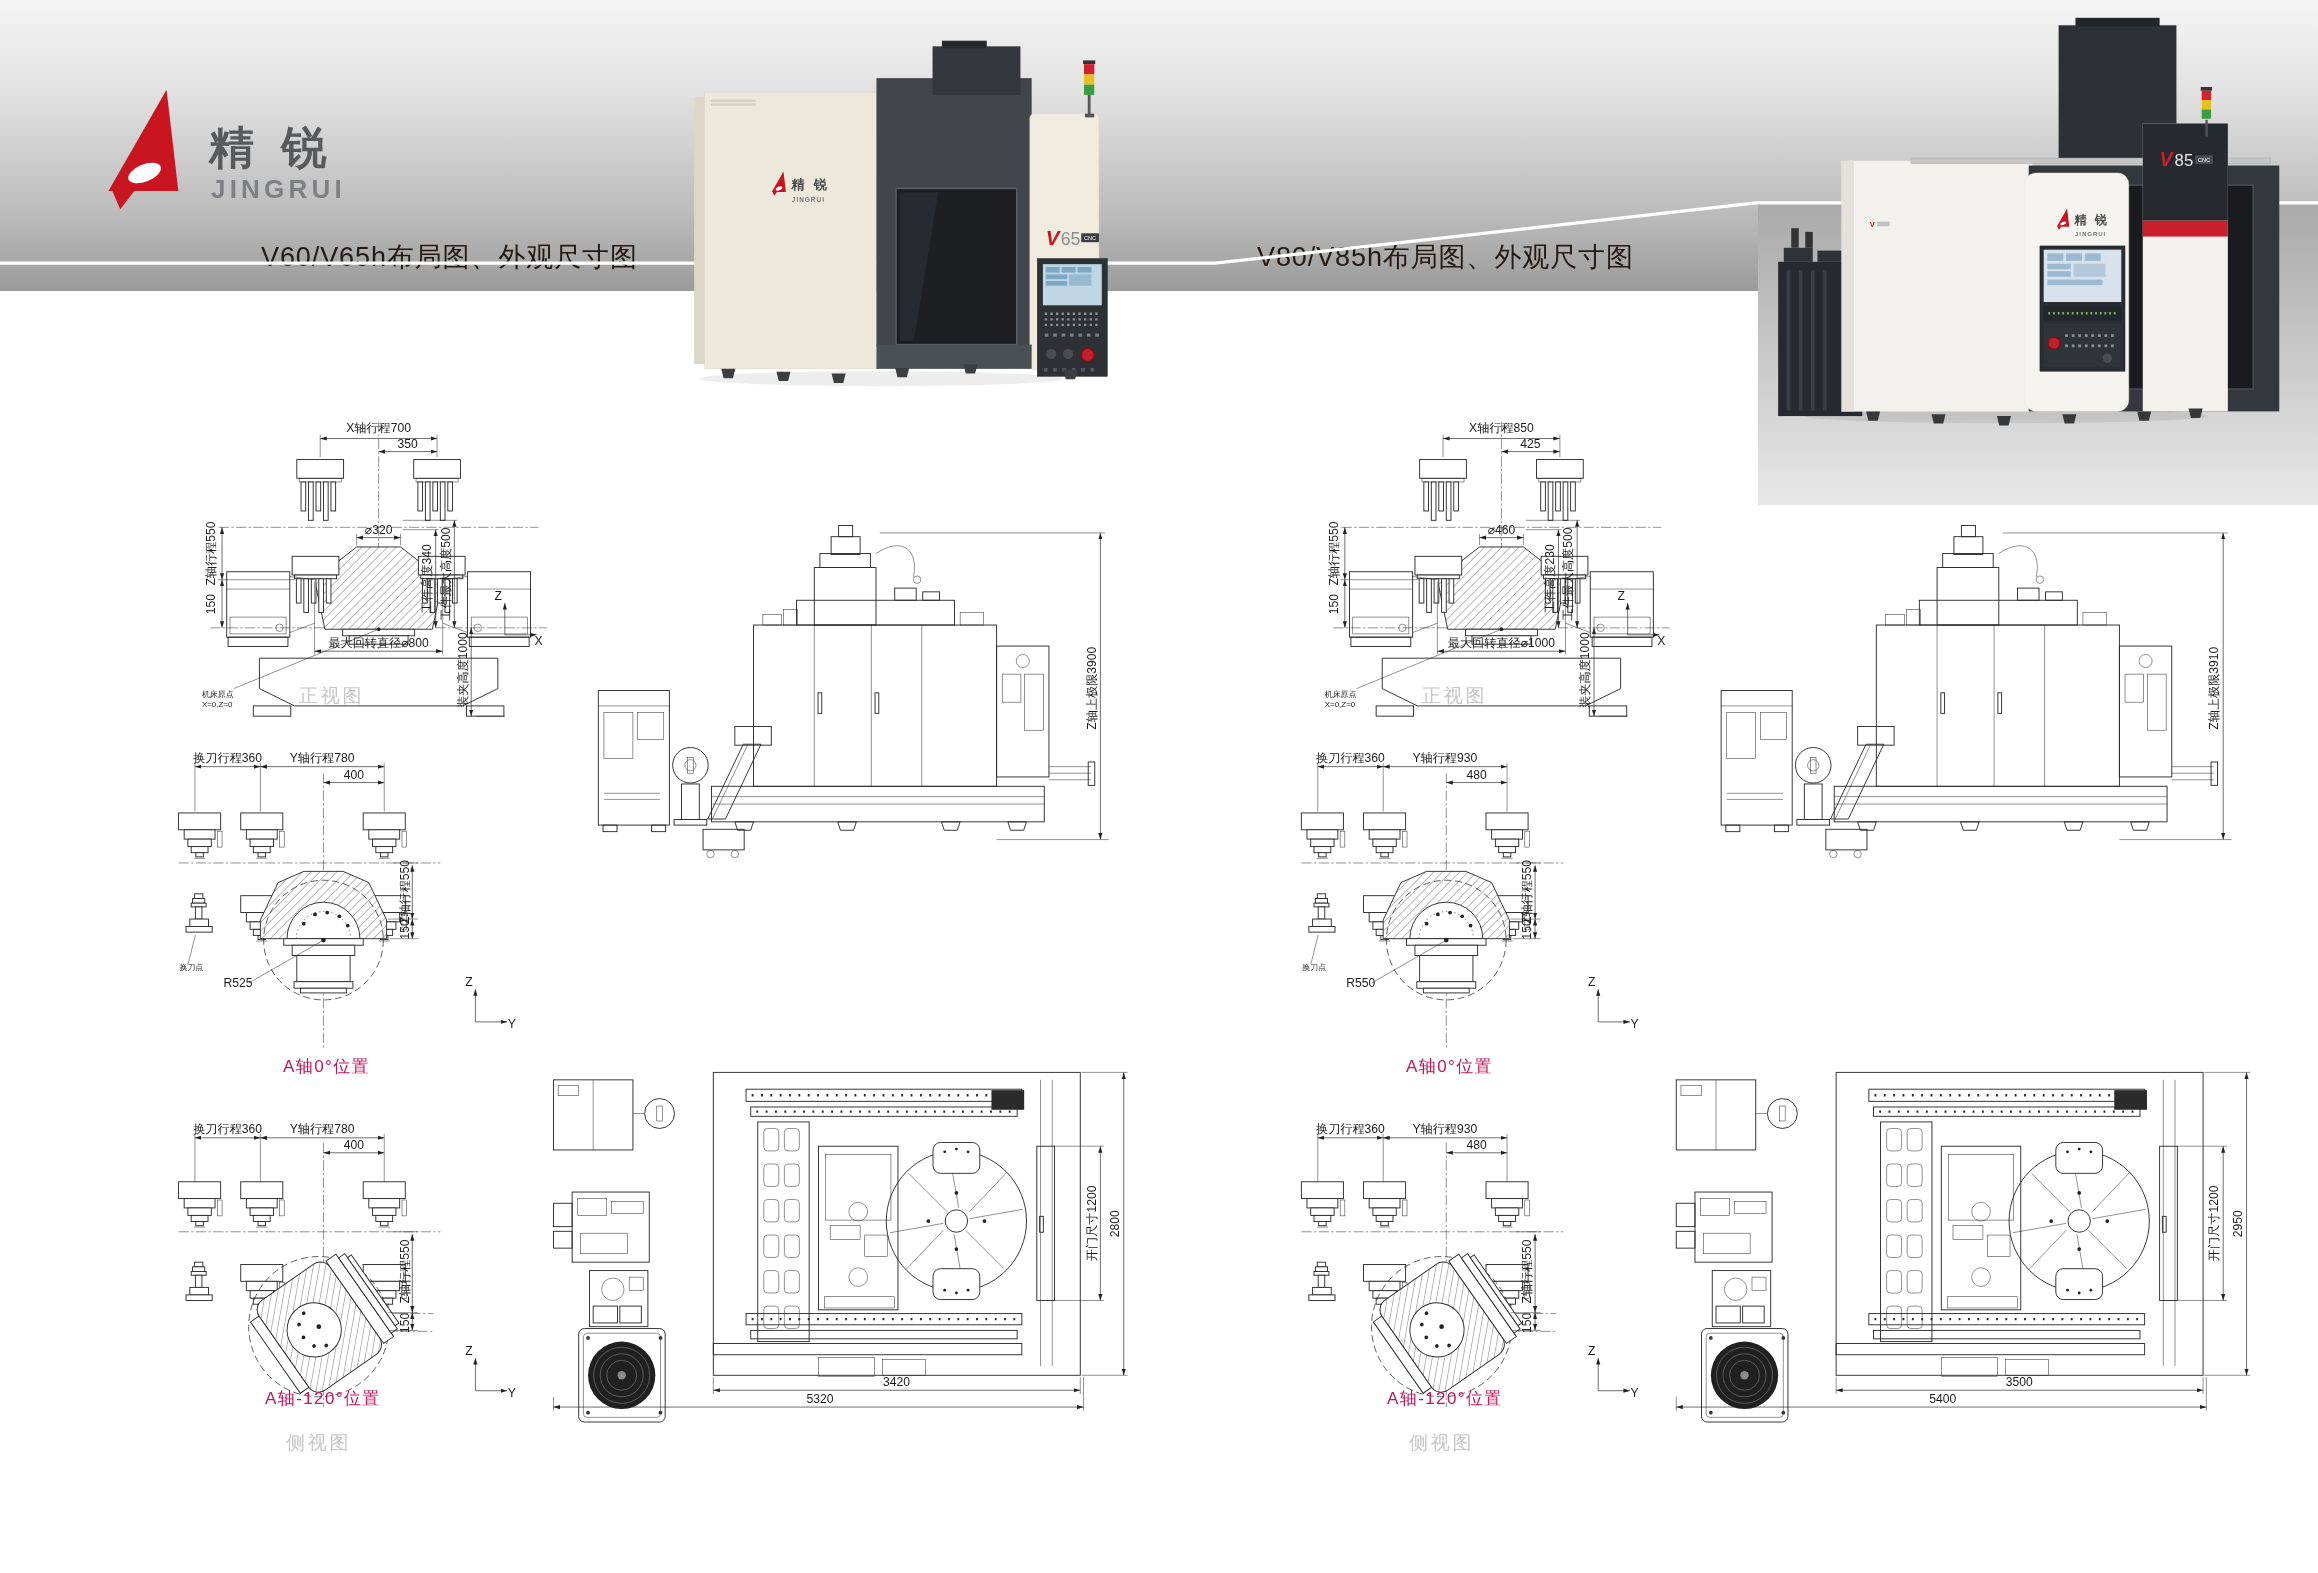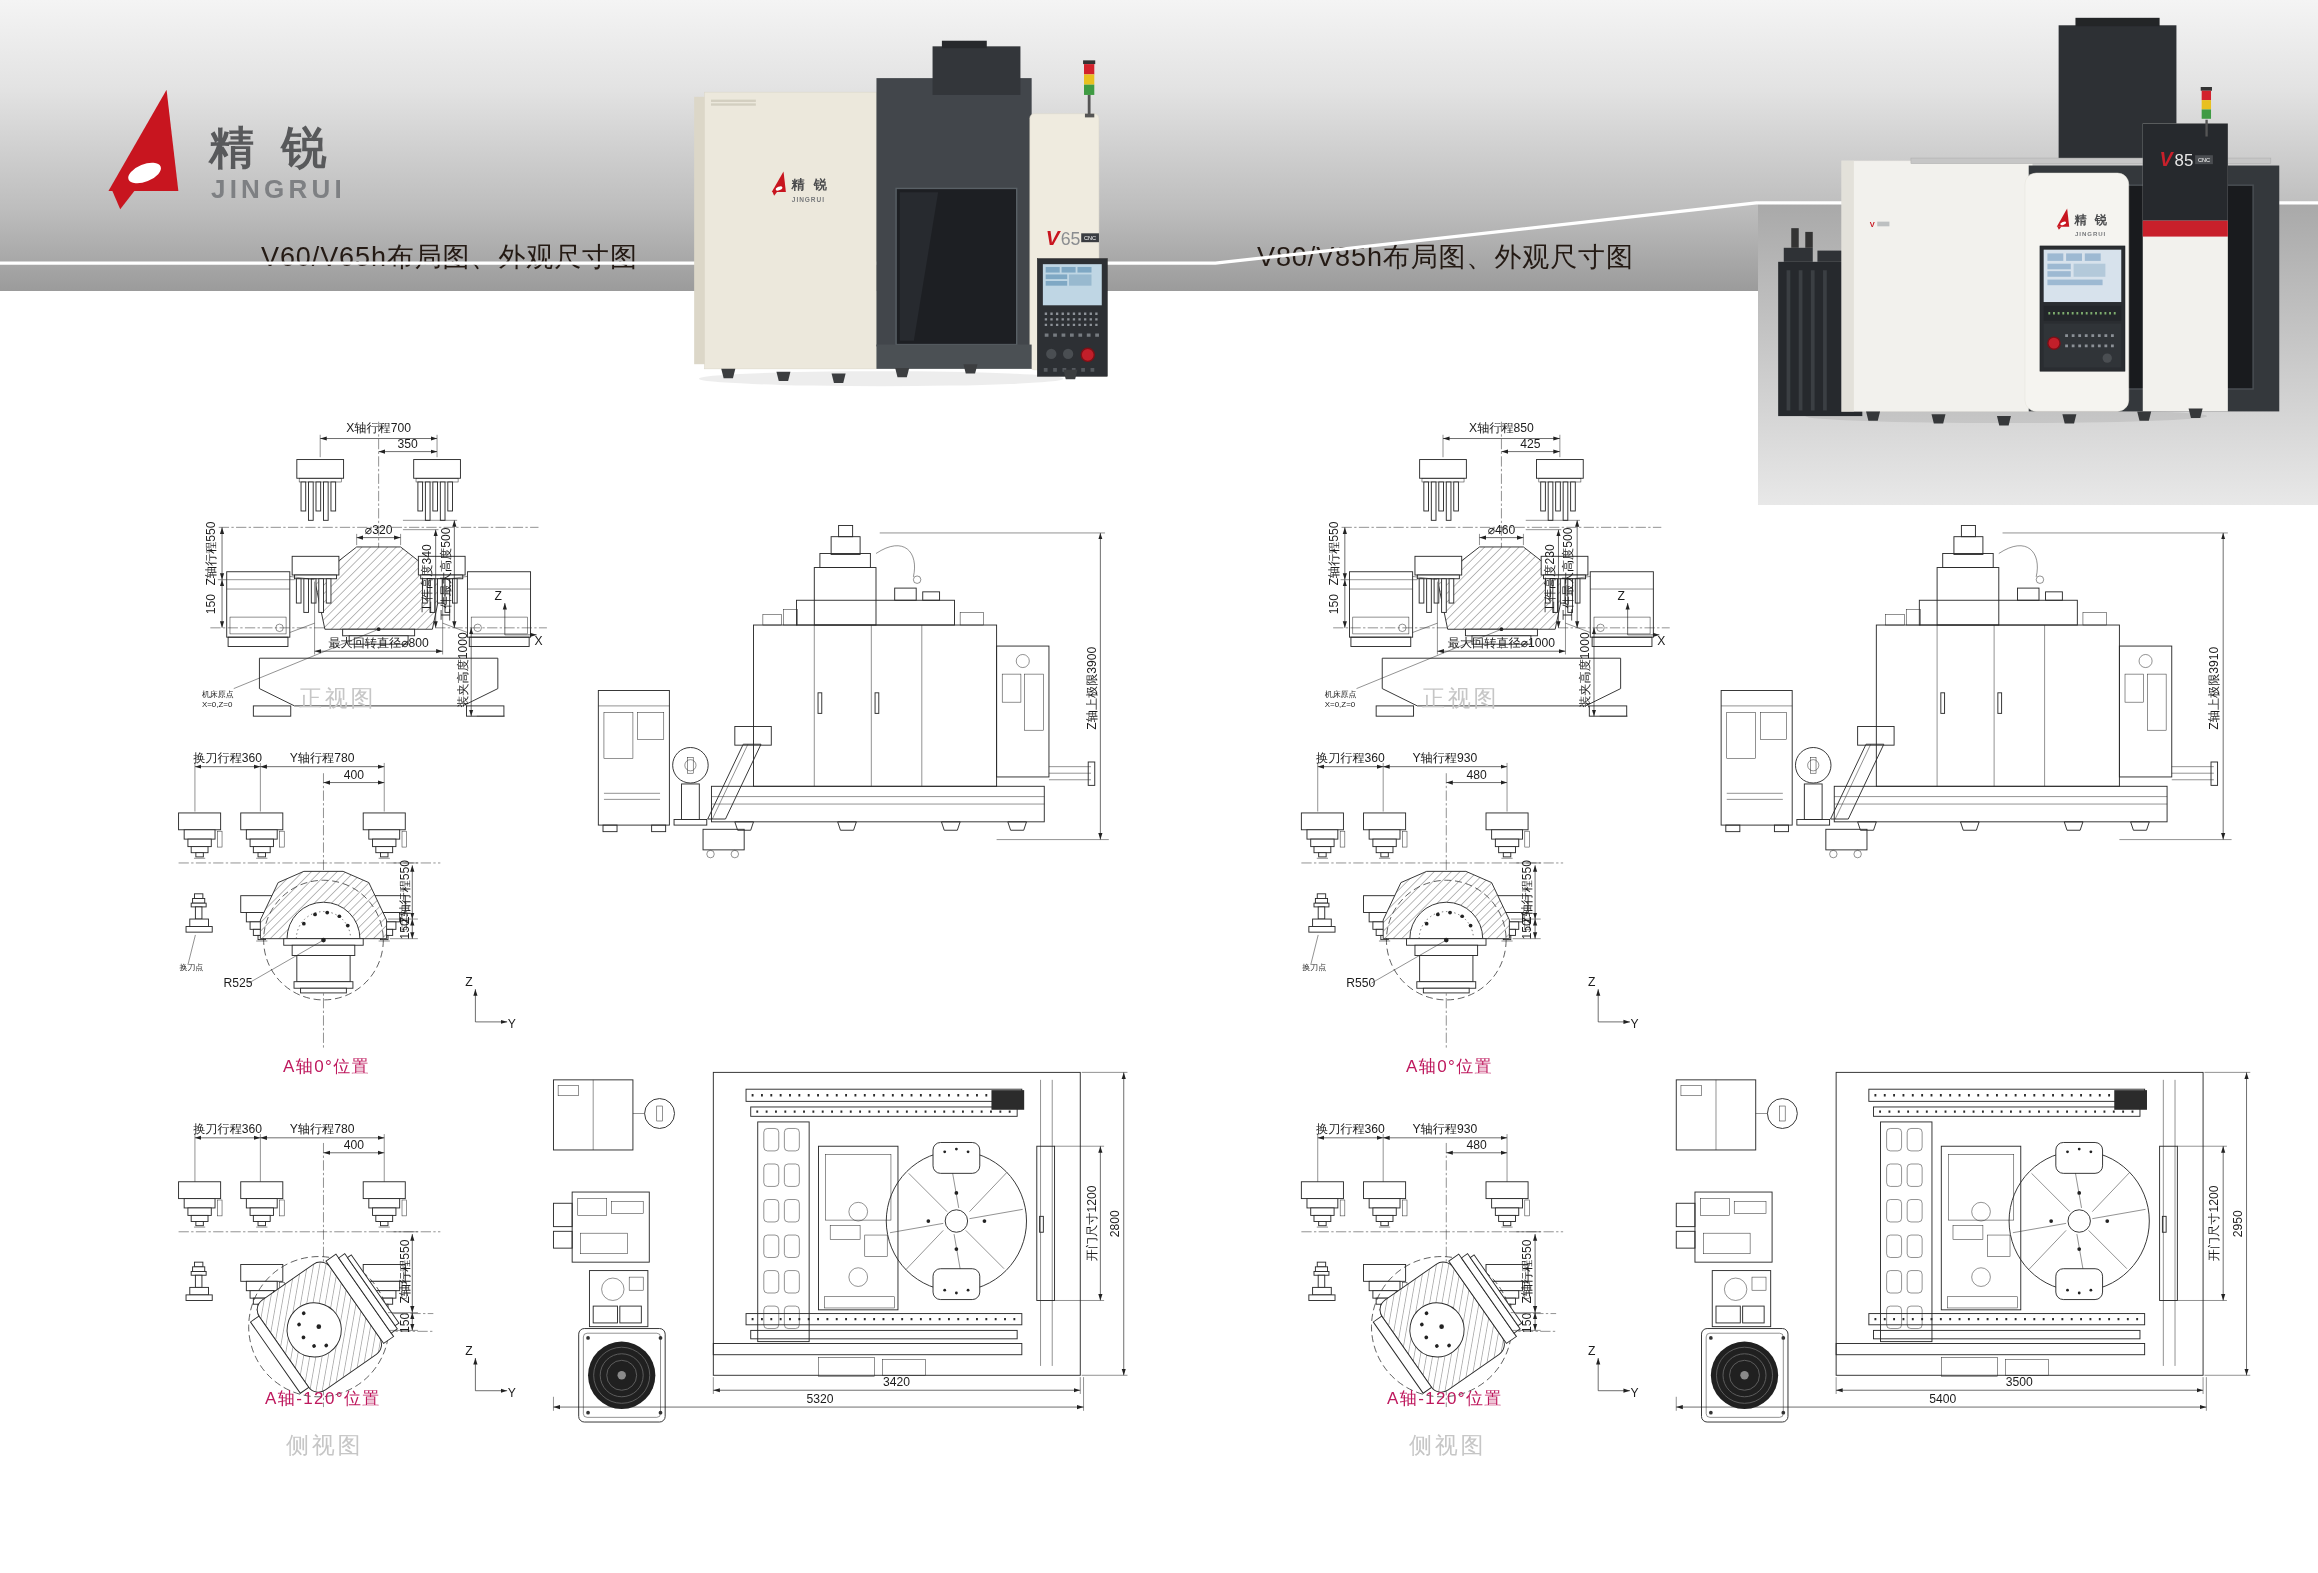--- a/index.html
+++ b/index.html
@@ -12,21 +12,21 @@
   #rbackdrop{left:1758px;top:204px;width:560px;height:301px;
         background:linear-gradient(#a9a9a9,#e8e8e8);}
   
   .brandcn{left:209px;top:118px;font-size:45px;font-weight:bold;color:#58595b;letter-spacing:7.5px;}
   .branden{left:211px;top:174px;font-size:26px;font-weight:bold;color:#7e8083;letter-spacing:4.2px;}
   .title{top:222px;font-size:27px;font-weight:500;color:#241a14;letter-spacing:0.9px;white-space:nowrap;margin-top:17px;}
   #titleL{left:261px;}
   #titleR{left:1257px;}
   
   .cap{white-space:nowrap;}
-  .capg{color:#c6c6c6;font-size:23px;letter-spacing:2.8px;}
+  .capg{color:#c6c6c6;font-size:19px;letter-spacing:2.8px;}
   .capb{color:#be185d;font-size:17px;letter-spacing:1.4px;}
   
   .ln{fill:none;stroke:#2b2b2b;stroke-width:2;}
   .lf{fill:#fff;stroke:#2b2b2b;stroke-width:2;}
   .th{fill:none;stroke:#2b2b2b;stroke-width:1.1;}
   .cl{fill:none;stroke:#2b2b2b;stroke-width:1.1;stroke-dasharray:22 5 5 5;}
   .ds{fill:none;stroke:#2b2b2b;stroke-width:1.6;stroke-dasharray:15 8;}
   .dt{fill:none;stroke:#2b2b2b;stroke-width:1.4;stroke-dasharray:3 6;}
   .dd{fill:none;stroke:#2b2b2b;stroke-width:5;stroke-dasharray:4 16;}
   .hz{fill:url(#ht);stroke:#2b2b2b;stroke-width:2;}

